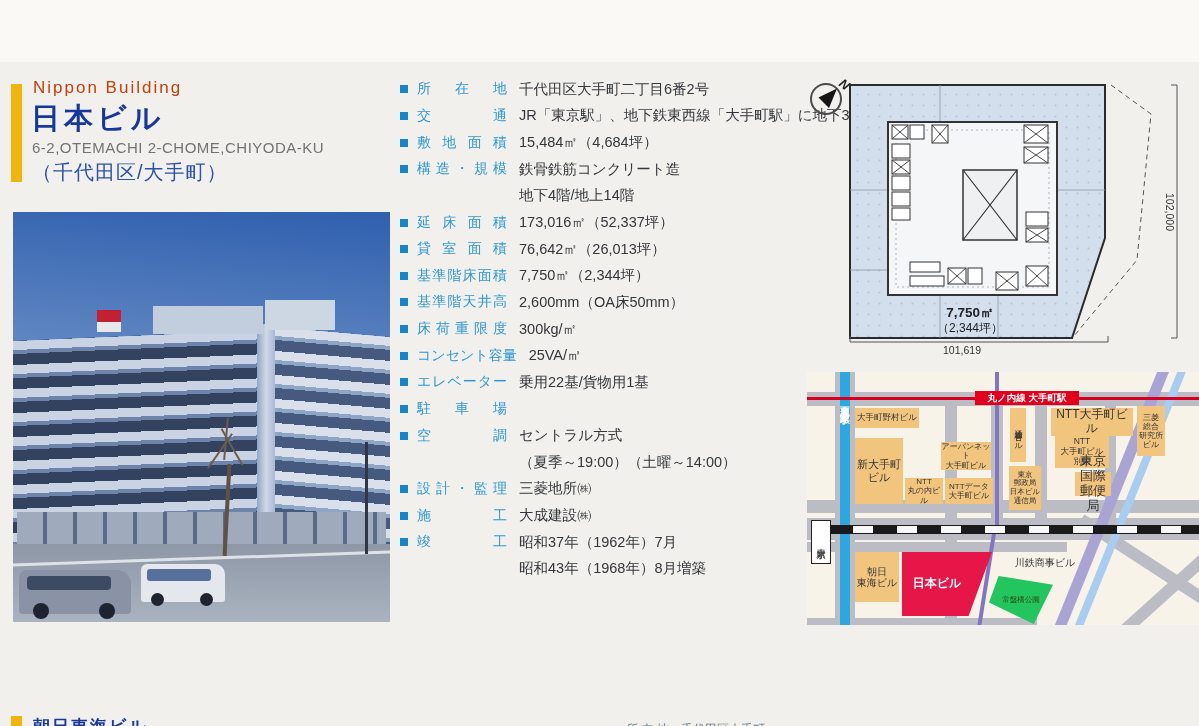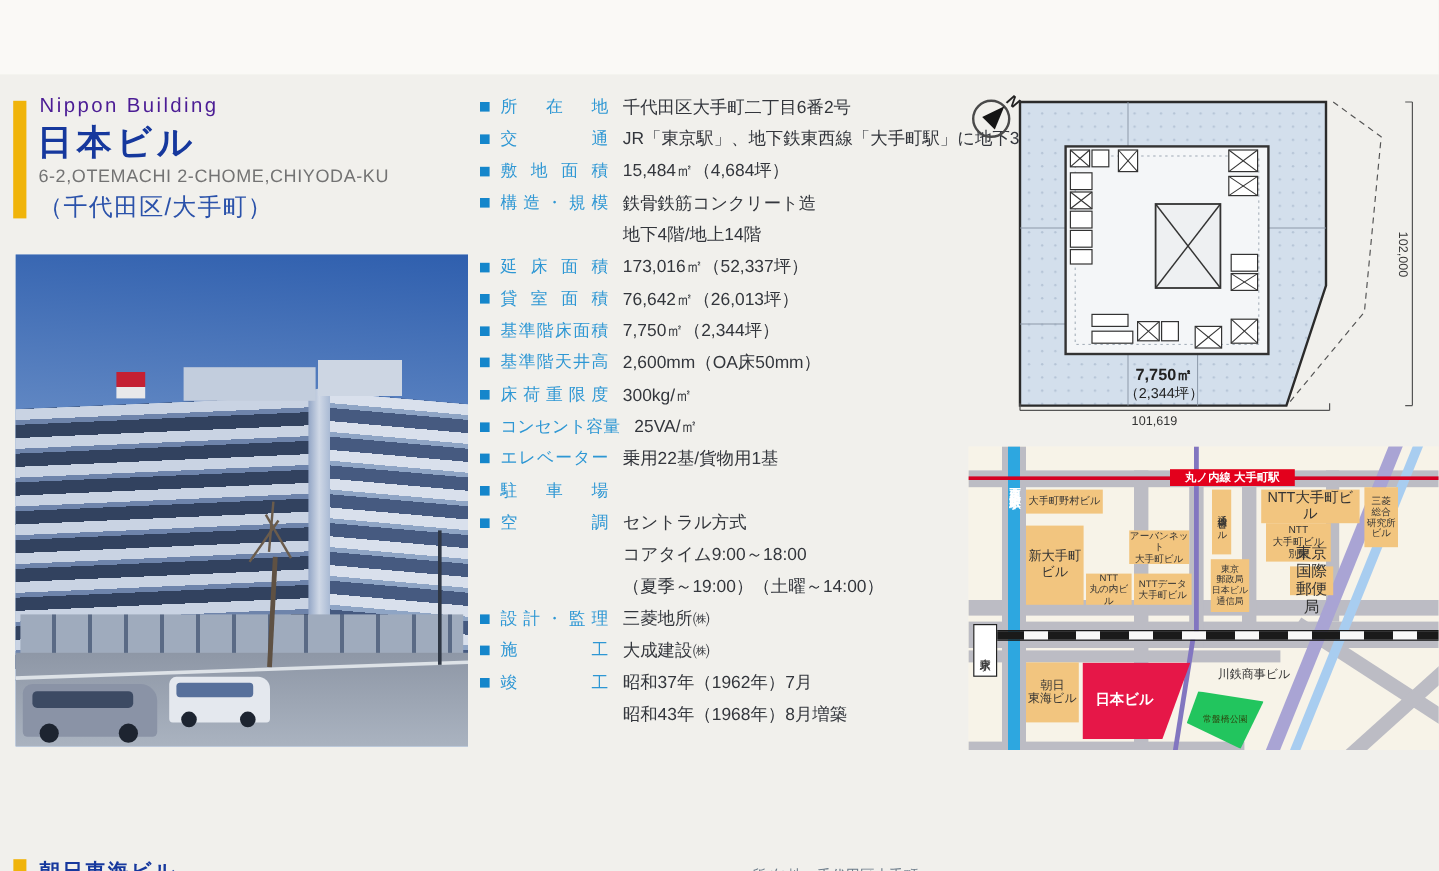--- a/index.html
+++ b/index.html
@@ -1,21 +1,21 @@
 <!DOCTYPE html>
 <html><head>
 <meta charset="utf-8">
 <style>
   html,body{margin:0;padding:0;}
   body{width:1199px;height:726px;position:relative;overflow:hidden;
        background:#f1f0ec;font-family:"Liberation Sans","DejaVu Sans",sans-serif;}
   .topband{position:absolute;left:0;top:0;width:100%;height:62px;background:#faf9f6;}
   
   .accent-bar{position:absolute;left:11px;top:84px;width:11px;height:98px;background:#f0b40a;}
-  .name-en{position:absolute;left:33px;top:78px;font-size:17px;color:#4c1d95;letter-spacing:2px;}
+  .name-en{position:absolute;left:33px;top:78px;font-size:17px;color:#c2410c;letter-spacing:2px;}
   .name-ja{position:absolute;left:31px;top:99px;font-size:29px;font-weight:bold;color:#16389d;letter-spacing:4px;}
   .addr-en{position:absolute;left:32px;top:139px;font-size:15px;color:#737373;letter-spacing:.5px;}
   .addr-ja{position:absolute;left:32px;top:159px;font-size:20px;color:#2b52aa;letter-spacing:1px;}
   
   .photo{position:absolute;left:13px;top:212px;width:377px;height:410px;overflow:hidden;background:#7a9ccd;}
   .sky{position:absolute;inset:0;background:linear-gradient(185deg,#2f5fae 0%,#6f93c9 48%,#cdd8e8 100%);}
   .fac-l{position:absolute;left:-8px;top:118px;width:262px;height:226px;transform:skewY(-2.5deg);transform-origin:top right;
          background:repeating-linear-gradient(180deg,#c9d3e3 0 9px,#6e84ab 9px 13px,#32425f 13px 24px);}
   .fac-r{position:absolute;left:252px;top:114px;width:126px;height:232px;transform:skewY(5deg);transform-origin:top left;
          background:repeating-linear-gradient(180deg,#d9e0ec 0 9px,#8fa5c5 9px 13px,#465a80 13px 24px);}
@@ -250,25 +250,20 @@
         <span>場</span>
       </div>
     </div>
     <div class="spec-line">
       <div class="bullet"></div>
       <div class="slabel">
         <span>空</span>
         <span>調</span>
       </div>
       <div class="svalue">セントラル方式</div>
-    </div>
-    <div class="spec-line">
-      <div class="spacer"></div>
-      <div class="slabel"></div>
-      <div class="svalue">コアタイム9:00～18:00</div>
     </div>
     <div class="spec-line">
       <div class="spacer"></div>
       <div class="slabel"></div>
       <div class="svalue">（夏季～19:00）（土曜～14:00）</div>
     </div>
     <div class="spec-line">
       <div class="bullet"></div>
       <div class="slabel">
         <span>設</span>

